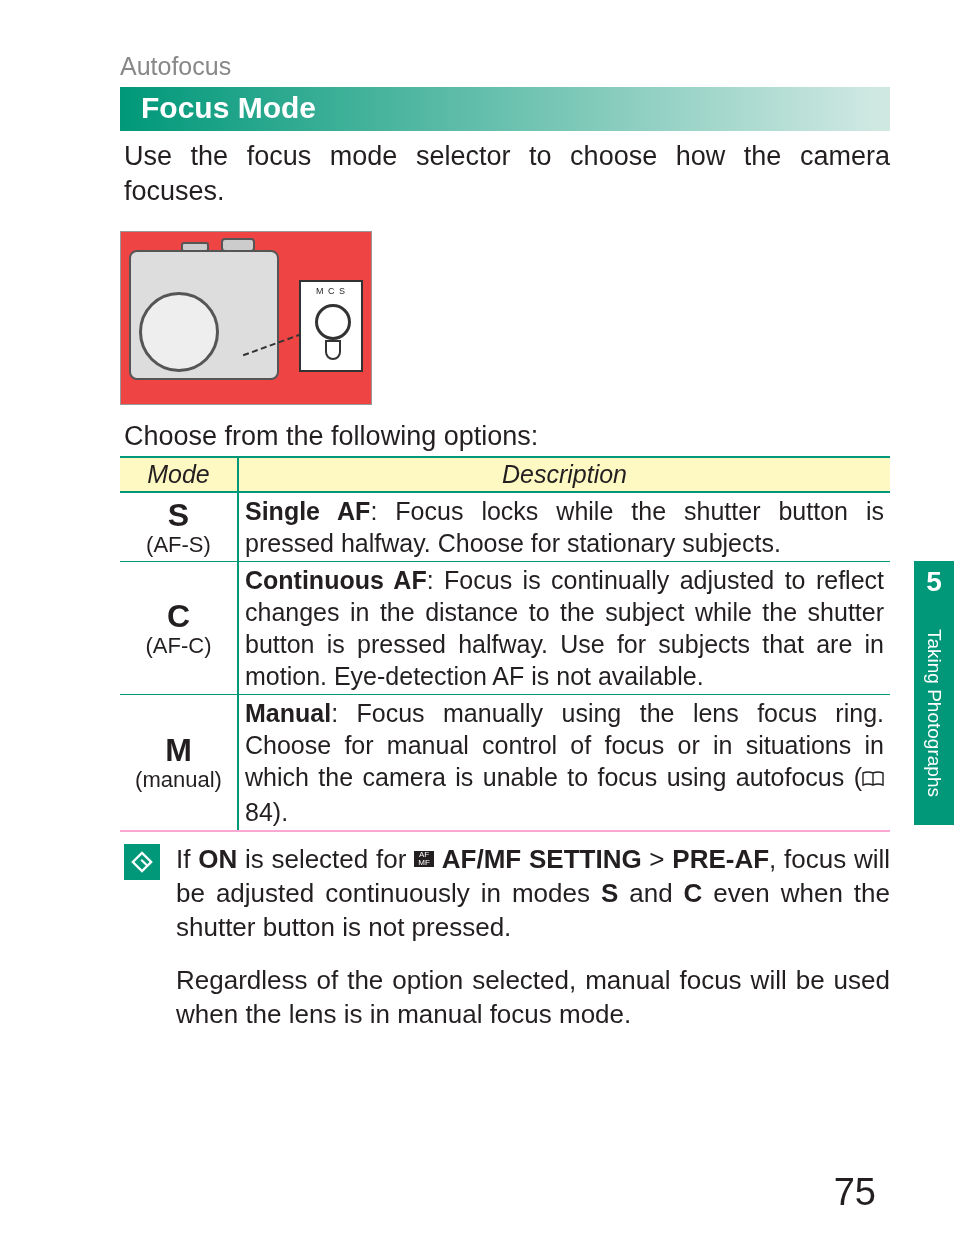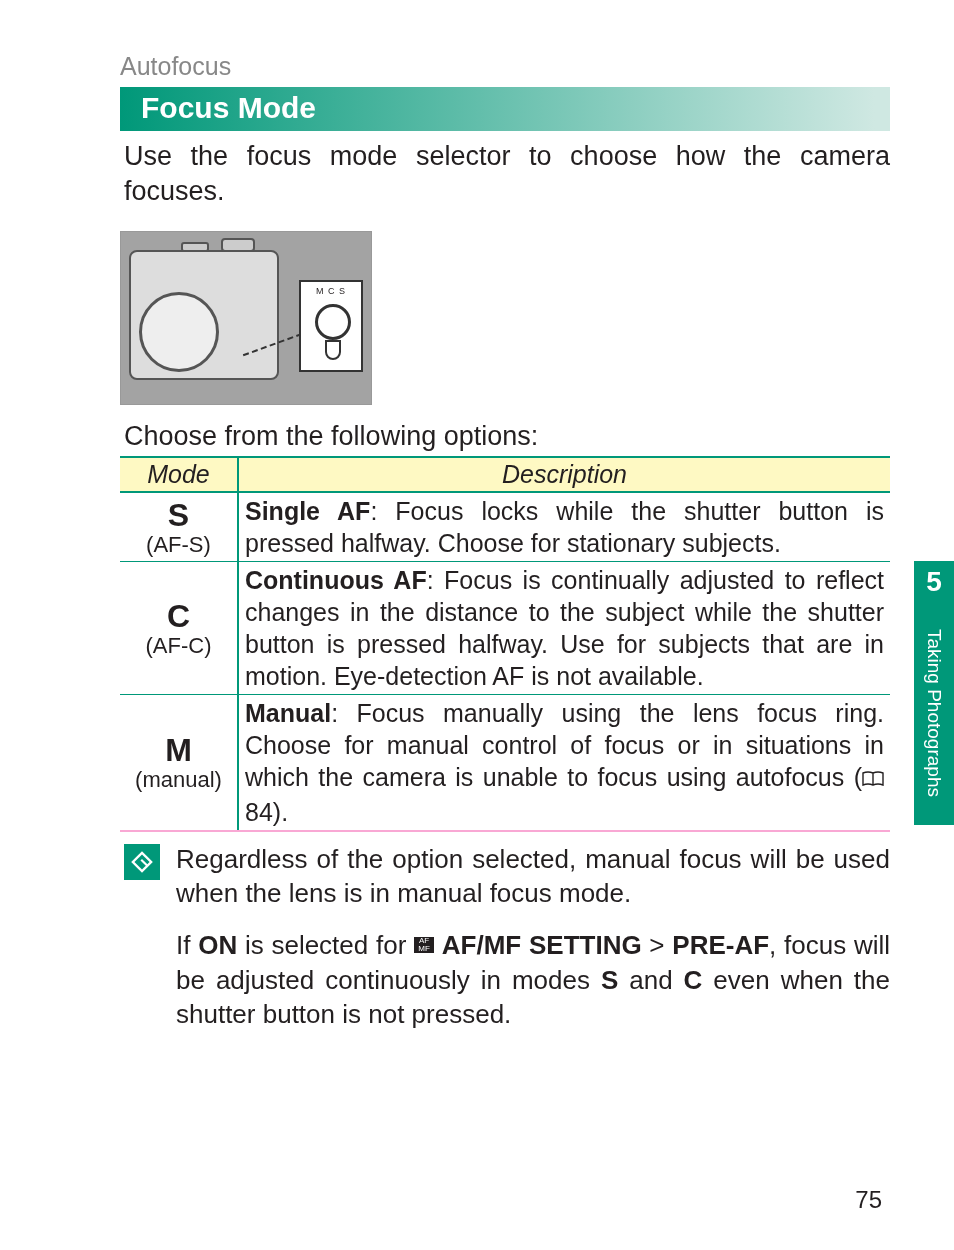--- a/index.html
+++ b/index.html
@@ -44,21 +44,21 @@
     line-height: 1.3;
     text-align: justify;
     text-justify: inter-word;
     padding-left: 4px;
   }
   .intro-img {
     width: 252px;
     height: 174px;
     border: 1px solid #999;
     position: relative;
-    background: #a3a3a3;
+    background: #ef4444;
   }
   
   .cam-body { position:absolute; left:8px; top:18px; width:150px; height:130px; border:2px solid #555; border-radius:8px; background:#ddd; }
   .cam-lens { position:absolute; left:18px; top:60px; width:80px; height:80px; border:3px solid #555; border-radius:50%; background:#eee; }
   .cam-dial1 { position:absolute; left:100px; top:6px; width:34px; height:14px; border:2px solid #555; border-radius:4px; background:#ccc;}
   .cam-dial2 { position:absolute; left:60px; top:10px; width:28px; height:10px; border:2px solid #555; border-radius:3px; background:#ccc;}
   .inset { position:absolute; right:8px; top:48px; width:64px; height:92px; border:2px solid #333; background:#fff; }
   .inset-label{position:absolute; top:4px; width:100%; text-align:center; font-size:9px; letter-spacing:1px;}
   .inset-dial{position:absolute; left:14px; top:22px; width:36px; height:36px; border:3px solid #333; border-radius:50%;}
   .inset-lever{position:absolute; left:24px; top:58px; width:16px; height:20px; border:2px solid #333; border-radius:0 0 8px 8px;}
@@ -144,23 +144,23 @@
     writing-mode: vertical-rl;
     font-size: 19px;
     padding: 12px 0 14px 0;
     text-align: center;
     width: 40px;
     height: 222px;
     display:flex; align-items:center; justify-content:center;
   }
   .page-num {
     position: absolute;
-    right: 72px;
+    right: 78px;
     bottom: 36px;
-    font-size: 24px;
+    font-size: 38px;
   }
 </style>
 </head>
 <body>
 
 <div class="content">
   <div class="breadcrumb">Autofocus</div>
   <div class="section-bar">Focus Mode</div>
 
   <div class="intro-row">
@@ -222,24 +222,24 @@
   </table>
 
   <div class="note-block">
     <div class="note-icon">
       <svg viewBox="0 0 24 24">
           <polygon points="12,2 22,12 12,22 2,12" fill="#fff"></polygon>
           <polygon points="12,5 19,12 12,19 5,12" fill="#009879"></polygon>
           <rect x="10" y="10" width="8" height="2" fill="#fff" transform="rotate(45 12 12)"></rect>
         </svg>
     </div>
-    <p class="note-p">Regardless of the option selected, manual focus will be used when the lens is in manual focus mode.</p>
     <p class="note-p">
       <span>If </span><b>ON</b><span> is selected for </span><span class="inline-icon"><span>AF</span><span>MF</span></span> <b>AF/MF SETTING</b><span> &gt; </span><b>PRE-AF</b><span>, focus will be adjusted continuously in modes </span><b>S</b><span> and </span><b>C</b><span> even when the shutter button is not pressed.</span>
     </p>
+    <p class="note-p">Regardless of the option selected, manual focus will be used when the lens is in manual focus mode.</p>
   </div>
 </div>
 
 <div class="side-tab">
   <div class="side-num">5</div>
   <div class="side-label">Taking Photographs</div>
 </div>
 
 <div class="page-num">75</div>
 

